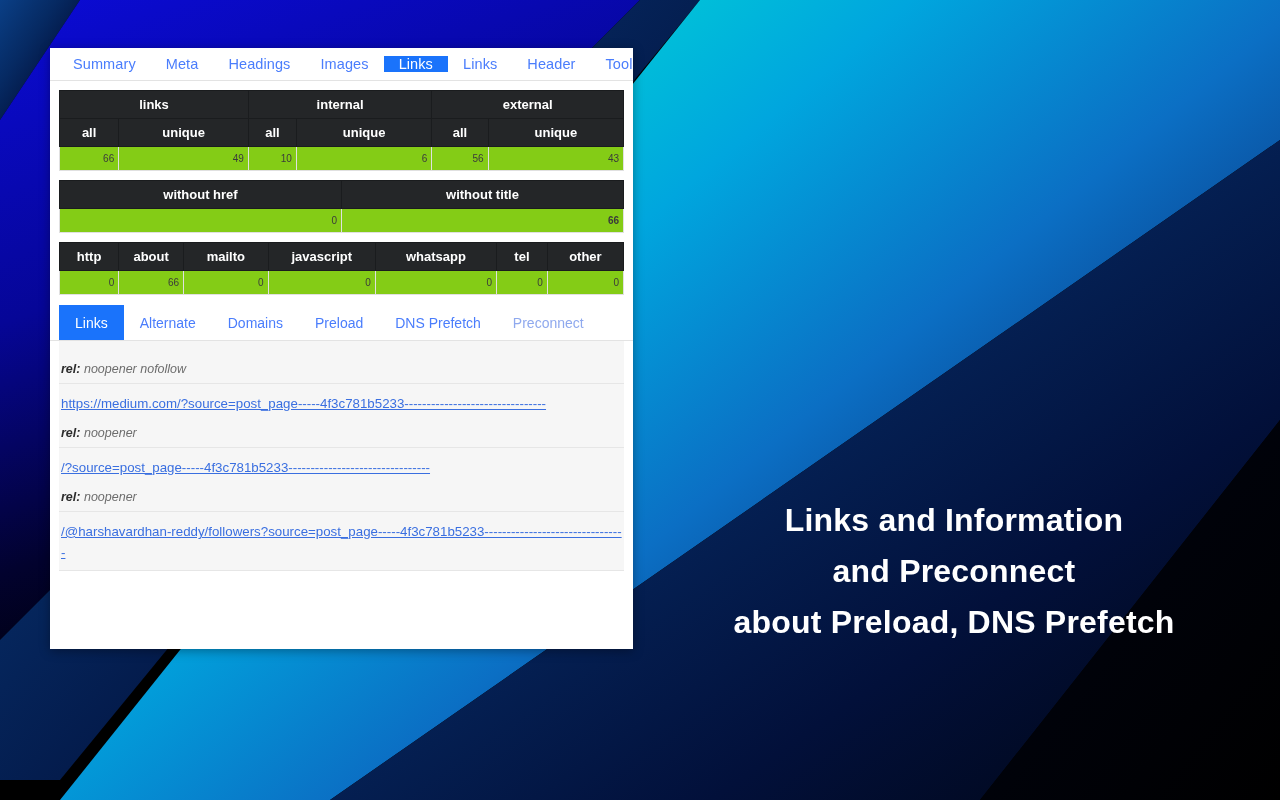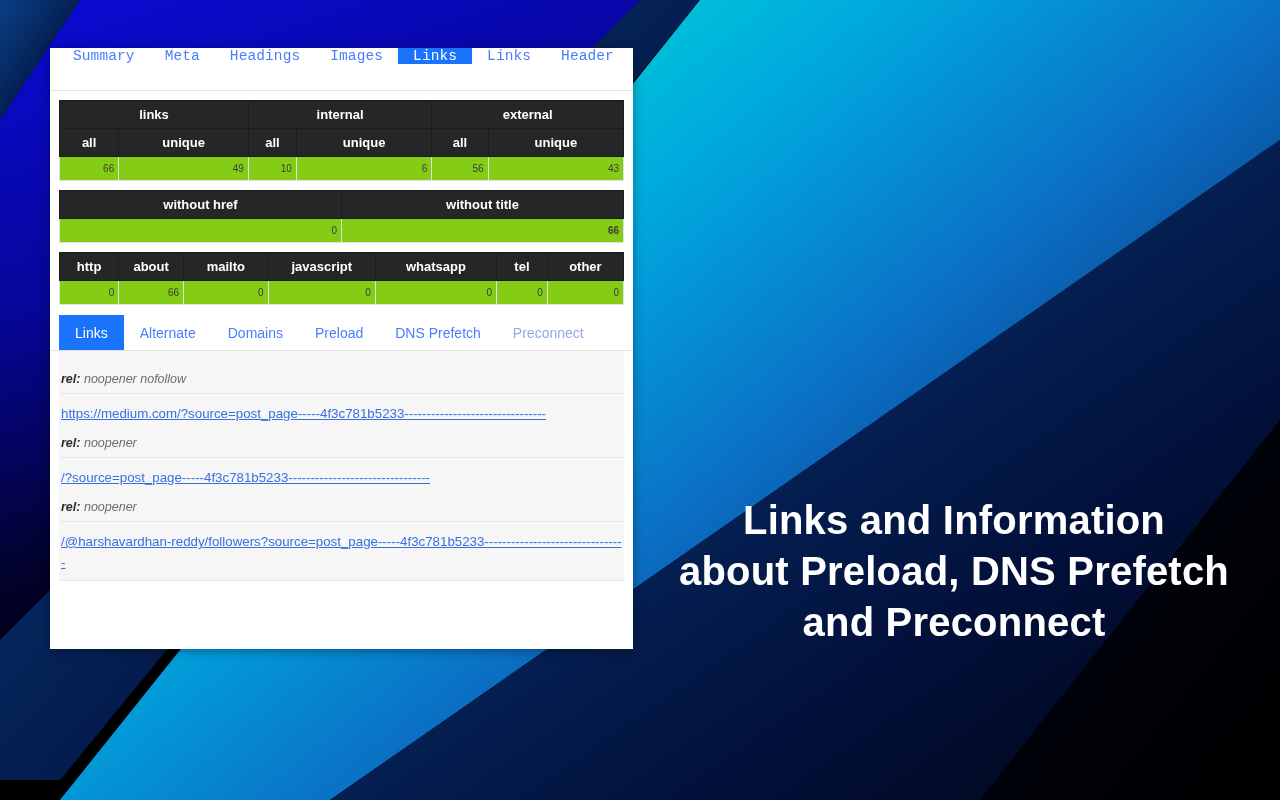--- a/index.html
+++ b/index.html
@@ -22,26 +22,25 @@
     width: 583px;
     height: 601px;
     background: #ffffff;
     overflow: hidden;
     box-shadow: 0 2px 10px rgba(0,0,0,.35);
   }
 
   
   .tabstrip {
     display: flex;
-    align-items: flex-start;
-    height: 43px;
+    align-items: center;
+    height: 33px;
     padding: 0 8px;
     background: #fff;
     border-bottom: 1px solid #e3e3e3;
-    font-family: Liberation Mono, monospace;
   }
   .tab {
     display: flex;
     align-items: center;
     justify-content: center;
     padding: 0 15px;
     font-size: 14.5px;
     color: #4a7dfc;
     cursor: pointer;
     white-space: nowrap;
@@ -123,21 +122,21 @@
   .linkrel b { color: #2c2c2c; font-style: italic; }
 
   
   #caption {
     position: absolute;
     left: 676px;
     top: 495px;
     width: 556px;
     text-align: center;
     color: #ffffff;
-    font-size: 40px;
+    font-size: 32px;
     font-weight: bold;
     line-height: 51px;
     letter-spacing: .2px;
   }
 </style>
 </head>
 <body>
 
 <div id="bg">
   <svg viewBox="0 0 1280 800" preserveAspectRatio="none">
@@ -335,15 +334,15 @@
         <div class="linkrel"><b>rel:</b> <span>noopener</span></div>
       </div>
       <div class="linkitem">
         <a href="#">/@harshavardhan-reddy/followers?source=post_page-----4f3c781b5233--------------------------------</a>
       </div>
     </div>
 </div>
 
 <div id="caption">
   <div>Links and Information</div>
+  <div>and Preconnect</div>
   <div>about Preload, DNS Prefetch</div>
-  <div>and Preconnect</div>
 </div>
 
 </body></html>

